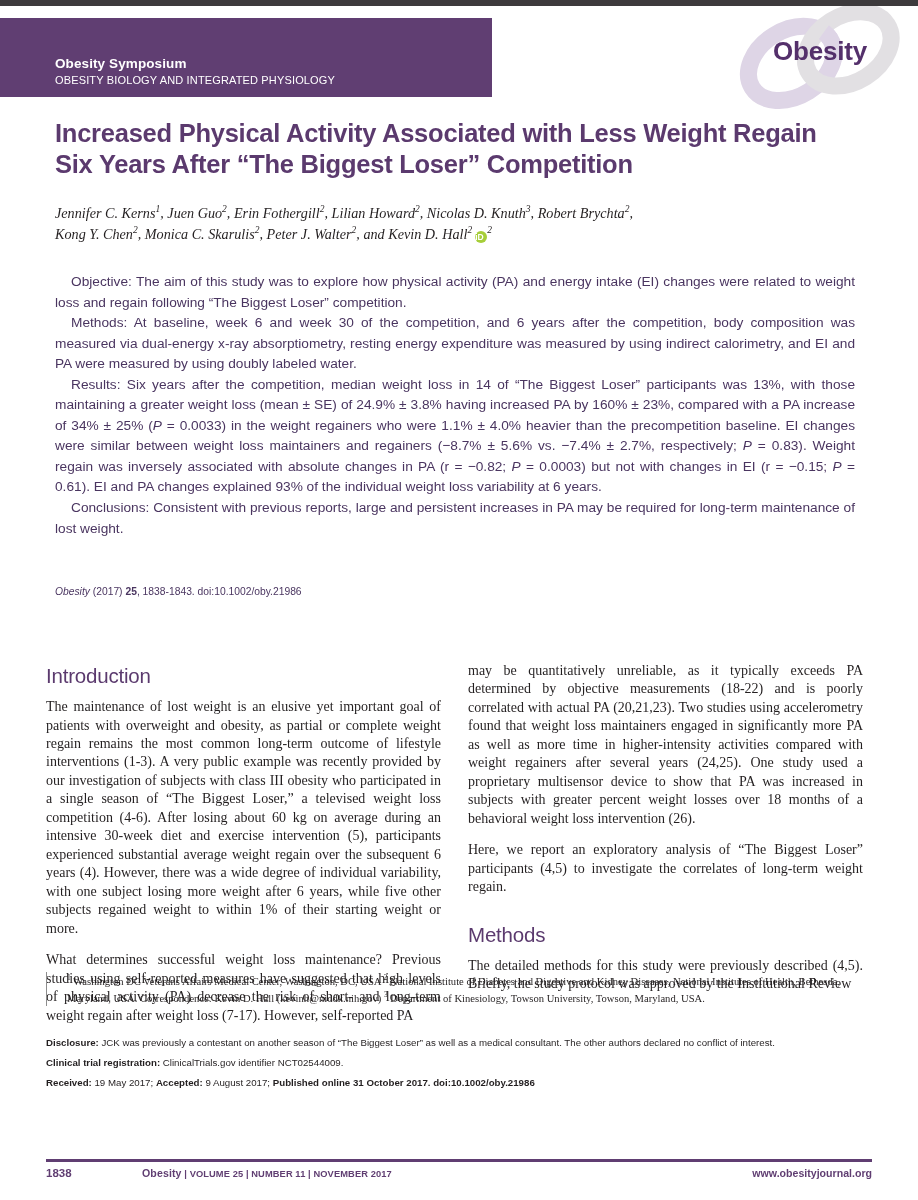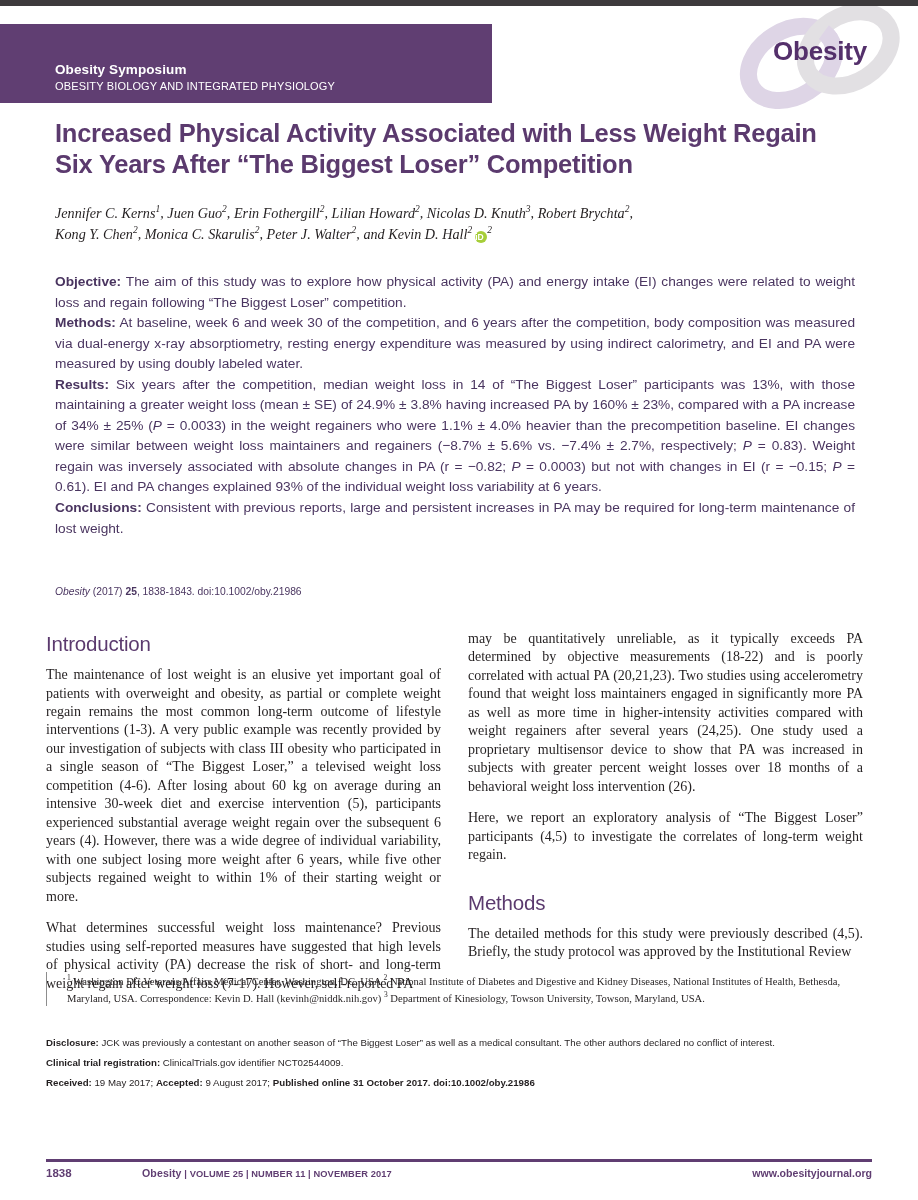--- a/index.html
+++ b/index.html
@@ -19,21 +19,21 @@
   .top-strip {
     position: absolute;
     top: 0; left: 0;
     width: 918px;
     height: 6px;
     background: #3d3a3c;
   }
   
   .banner {
     position: absolute;
-    top: 24px; left: 0;
+    top: 18px; left: 0;
     width: 492px;
     height: 79px;
     background: #603e72;
   }
   .banner-inner {
     position: absolute;
     left: 55px;
     top: 38px;
     color: #ffffff;
     font-family: "Liberation Sans", sans-serif;
@@ -116,37 +116,37 @@
     left: 55px;
     top: 272px;
     width: 800px;
     font-family: "Liberation Sans", sans-serif;
     font-size: 13.7px;
     line-height: 1.5;
     color: #4a3560;
     text-align: justify;
   }
   .abstract p { margin: 0; }
-  .abstract b { font-weight: bold; }
+  .abstract b { font-weight: normal; margin-left: 16px; }
   .abstract i { font-style: italic; }
   .citation {
     position: absolute;
     left: 55px;
     top: 586px;
     font-family: "Liberation Sans", sans-serif;
     font-size: 10.3px;
     color: #4a3560;
     font-style: italic;
   }
   .citation .norm { font-style: normal; }
   .citation b { font-weight: bold; font-style: normal; }
   
   .col {
     position: absolute;
-    top: 630px;
+    top: 662px;
     width: 395px;
     font-family: "Liberation Serif", serif;
     font-size: 14px;
     line-height: 1.32;
     text-align: justify;
     color: #231f20;
   }
   .col-left  { left: 46px; }
   .col-right { left: 468px; }
   .col p { margin: 0 0 13px 0; }

